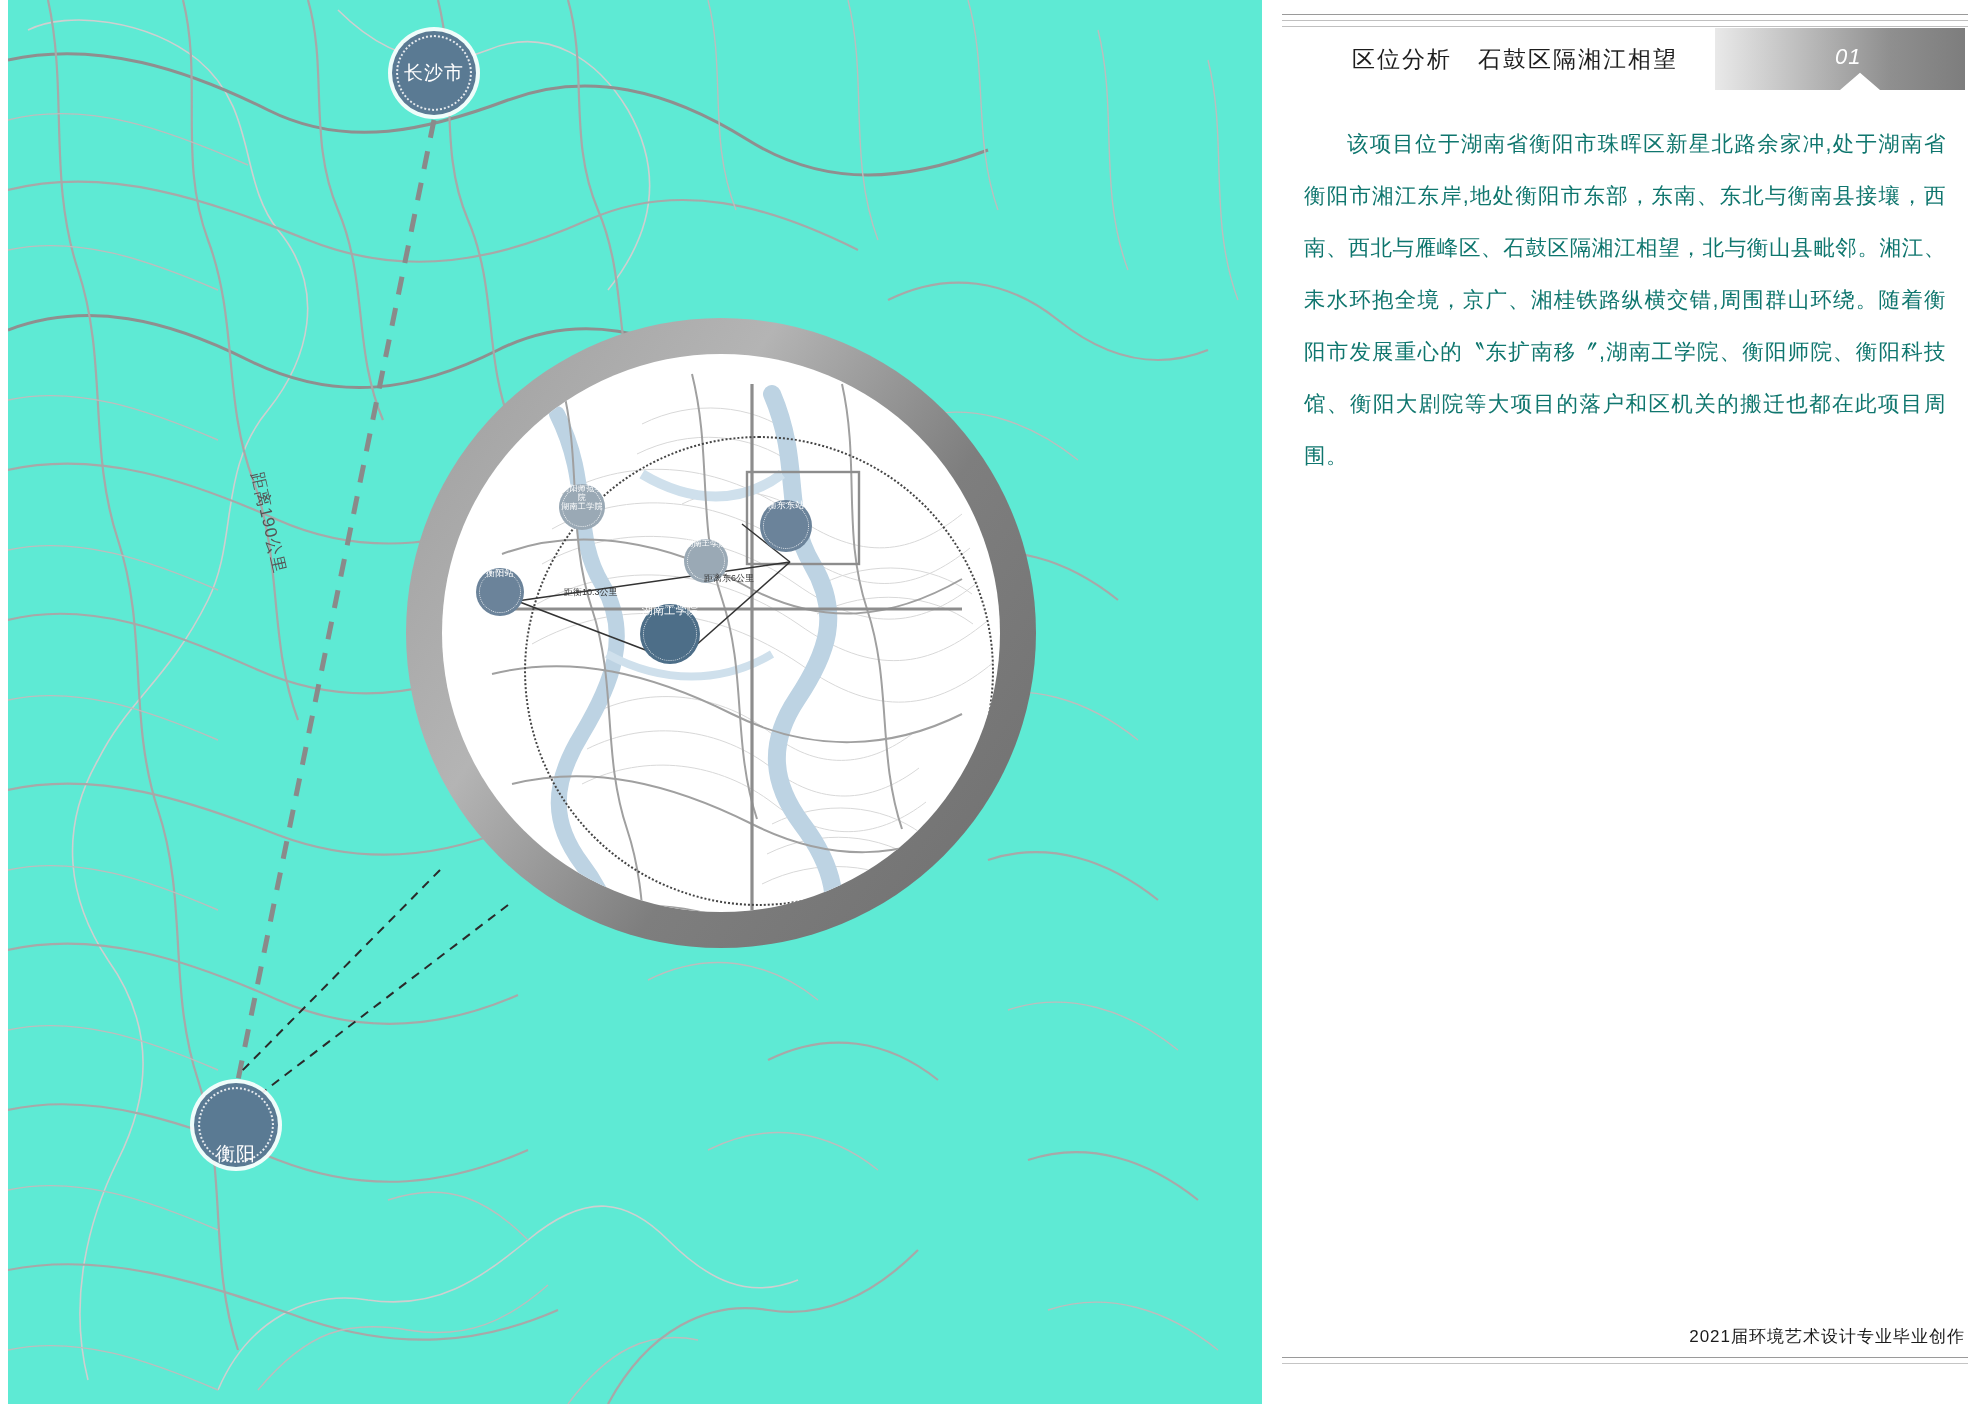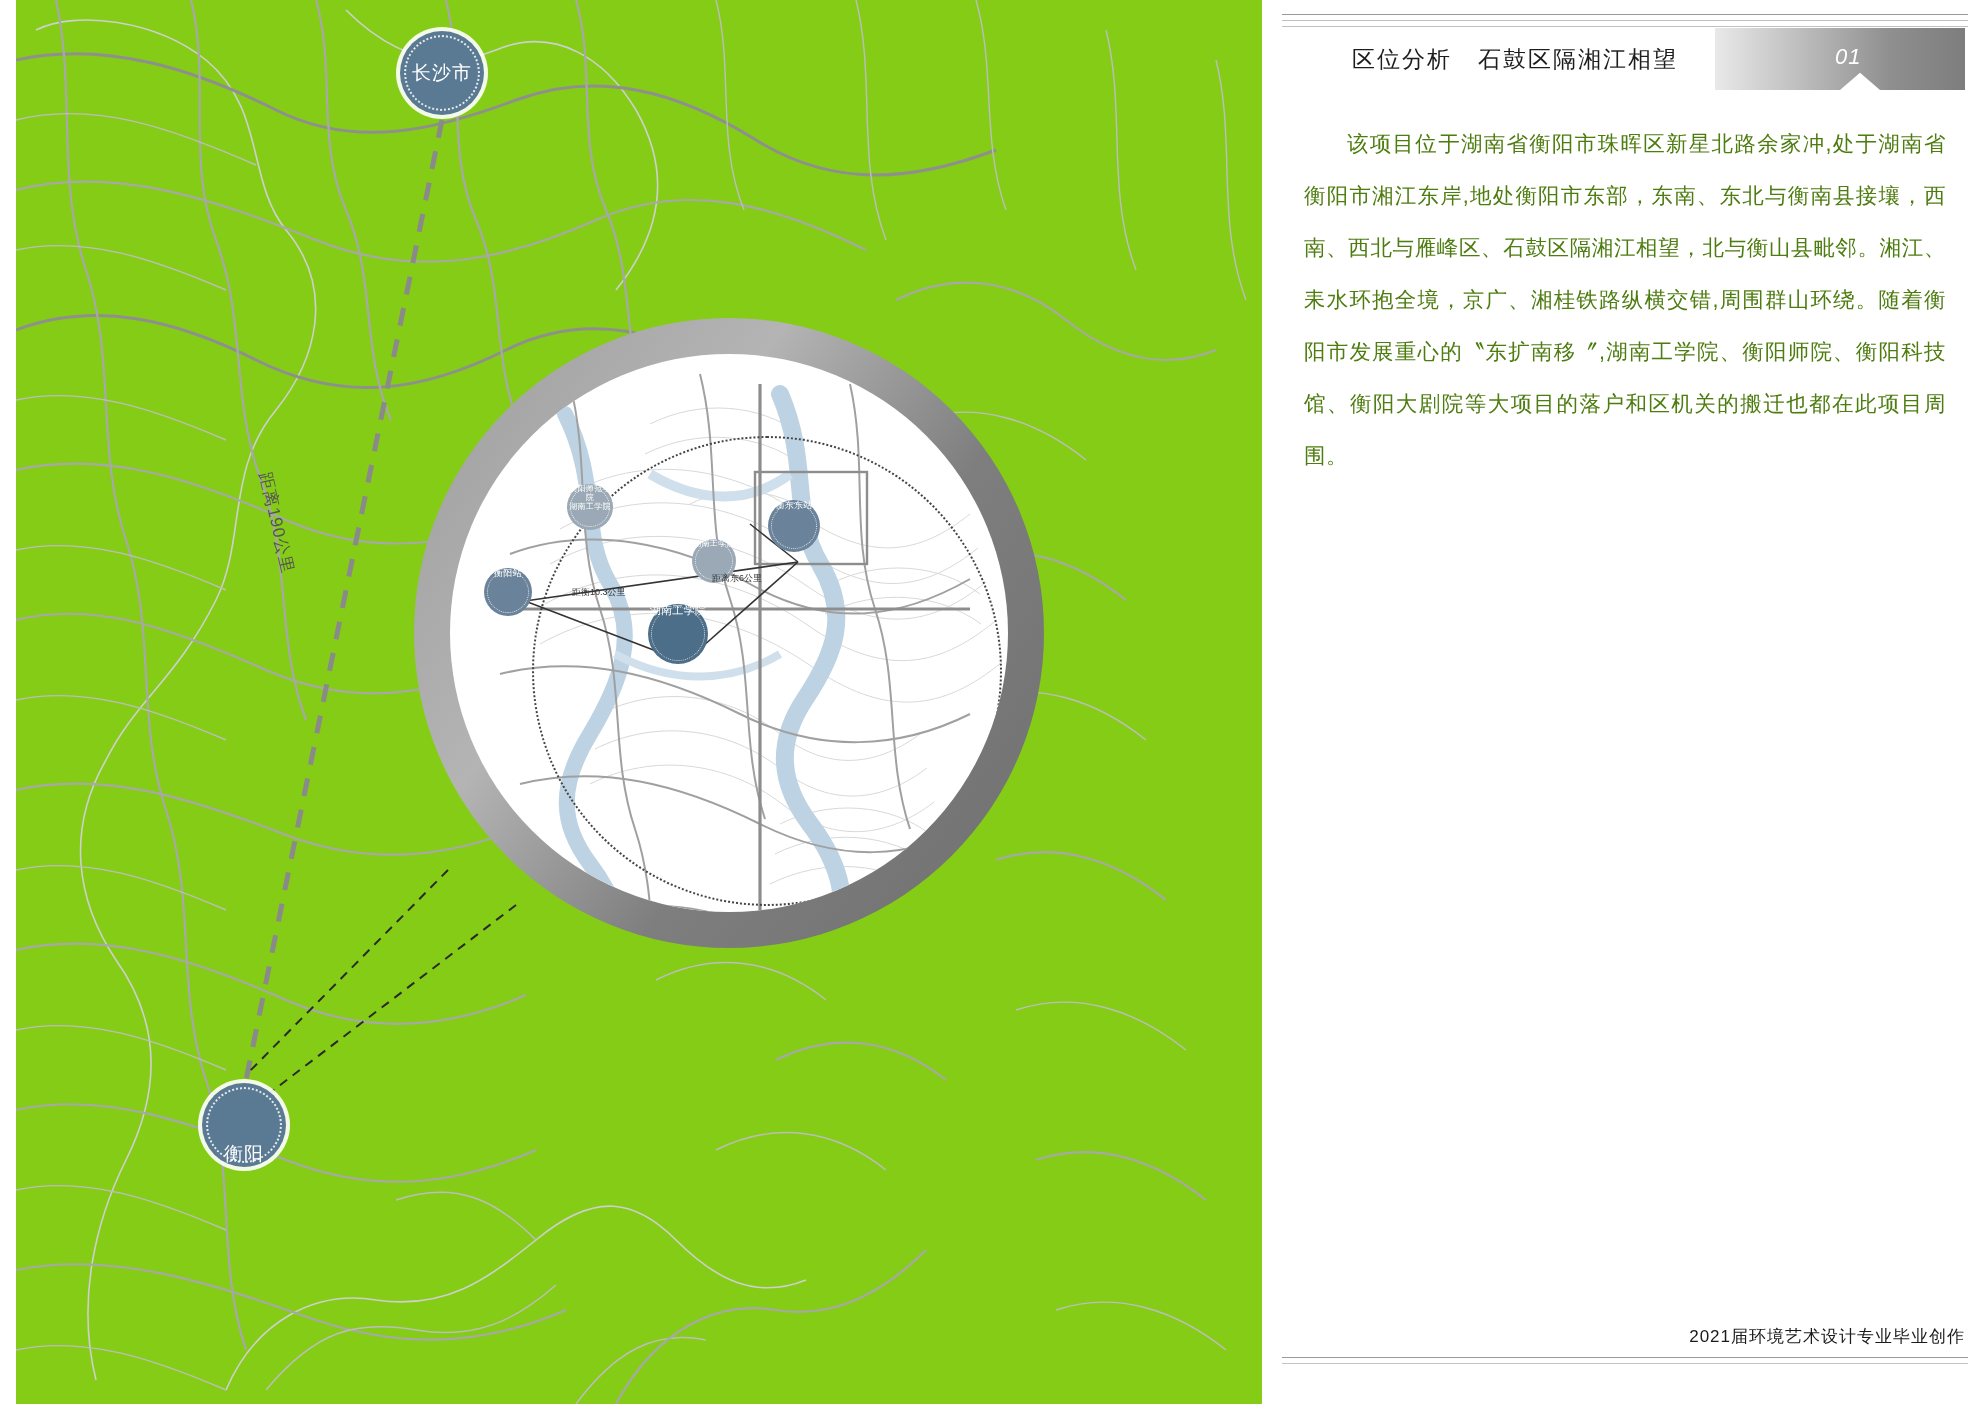--- a/index.html
+++ b/index.html
@@ -11,24 +11,24 @@
     width: 1985px;
     height: 1404px;
     position: relative;
     overflow: hidden;
     font-family: "Liberation Sans", sans-serif;
   }
 
   
   #map-panel {
     position: absolute;
-    left: 16px; top: 0;
+    left: 8px; top: 0;
     width: 1262px; height: 1404px;
     overflow: hidden;
-    background: #84cc16;
+    background: #5eead4;
   }
   #map-svg { position: absolute; left: 0; top: 0; }
 
   .city-pin {
     position: absolute;
     border-radius: 50%;
     background: #5a7a93;
     color: #ffffff;
     display: flex;
     align-items: center;
@@ -172,21 +172,21 @@
     font-size: 22px;
     letter-spacing: 1px;
     font-style: italic;
   }
 
   #body-text {
     position: absolute;
     left: 42px; top: 118px;
     width: 642px;
     font-size: 21.5px;
-    color: #4d7c0f;
+    color: #0f766e;
     line-height: 2.42;
     letter-spacing: 0.6px;
     text-align: justify;
   }
   #body-text p { margin: 0 0 0 0; text-indent: 2em; }
   #body-text p + p { margin-top: 4px; }
 
   #footer {
     position: absolute;
     left: 0; bottom: 40px;

